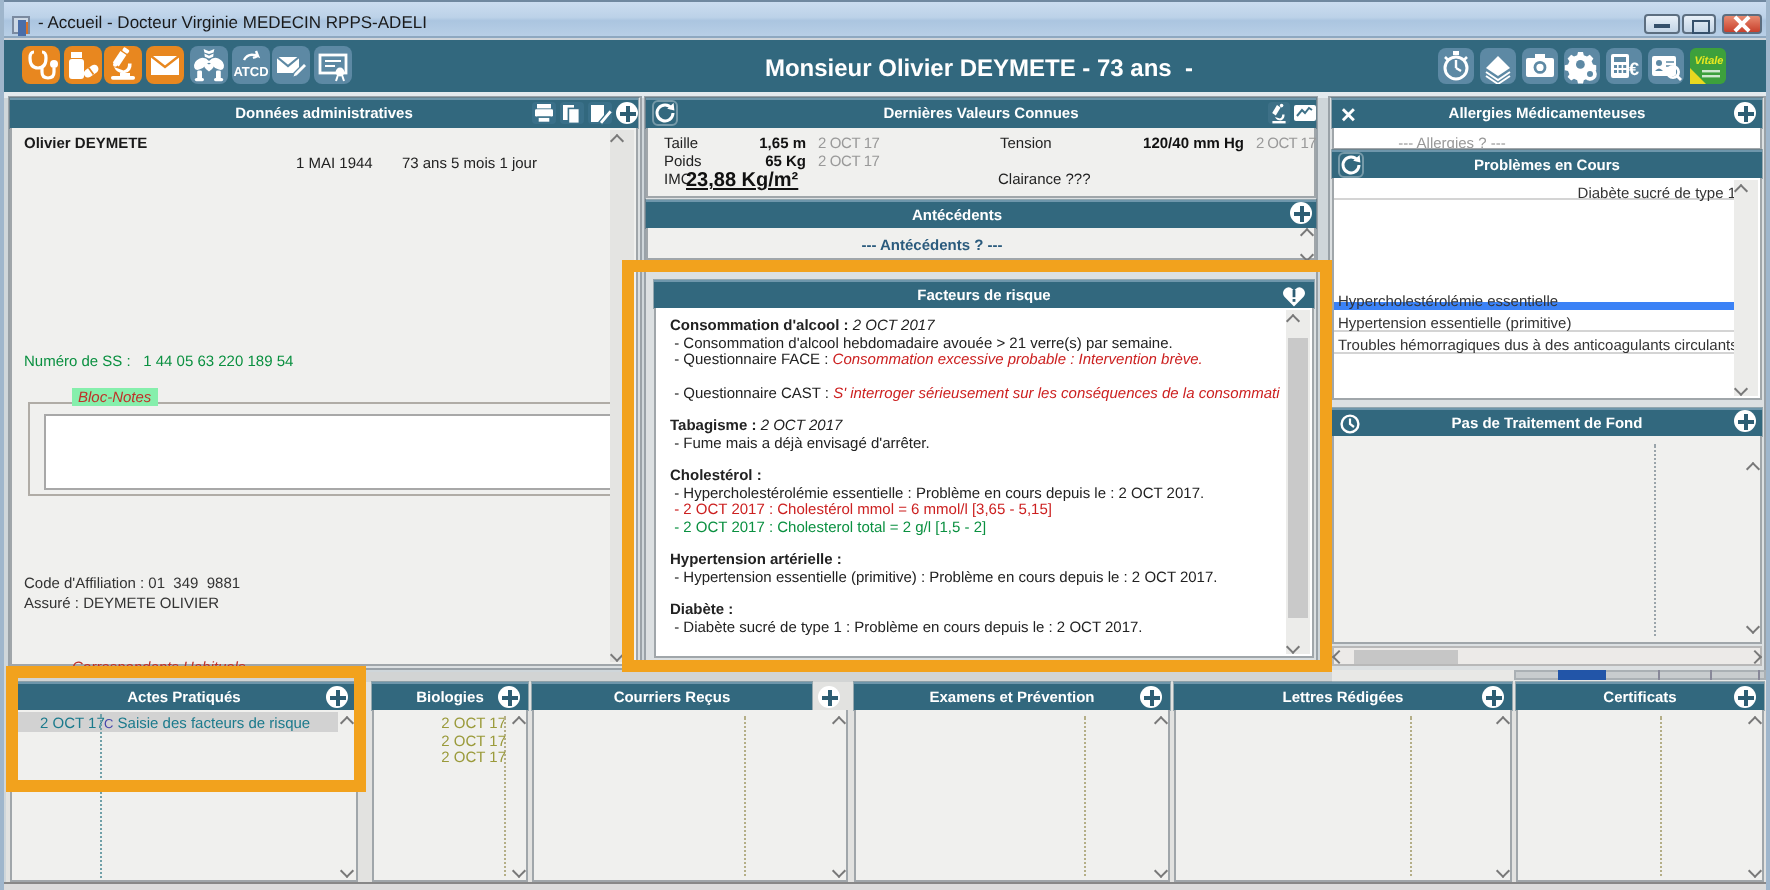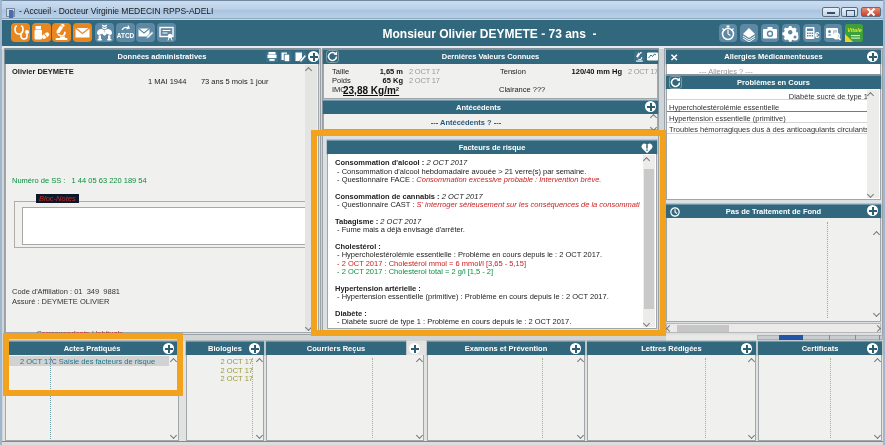--- a/index.html
+++ b/index.html
@@ -221,21 +221,21 @@
       <path d="M33.5 11 l5.2 -6.2 1.6 1.3 -5.2 6.2z" stroke="#3a7089" stroke-width="0.6"></path>
     </g>
   </svg>
 </div>
 <div class="plus" style="left:308px; top:51px;"></div>
 <div class="pbody" style="left:5px; top:64px; width:314px; height:269px;">
   <div class="abs" style="left:6px; top:3px; font-size:7.5px; font-weight:bold; color:#1a1a1a;">Olivier DEYMETE</div>
   <div class="abs" style="left:142px; top:13px; font-size:7.5px; color:#222;">1 MAI 1944&nbsp;&nbsp;&nbsp;&nbsp;&nbsp;&nbsp;&nbsp;73 ans 5 mois 1 jour</div>
   <div class="abs" style="left:6px; top:112px; font-size:7.5px; color:#0a9040;">Numéro de SS :&nbsp;&nbsp;&nbsp;1 44 05 63 220 189 54</div>
   <div class="abs" style="left:8px; top:137px; width:303px; height:47px; border:1px solid #b0aca6;"></div>
-  <div class="abs" style="left:30px; top:130px; font-size:7.5px; font-style:italic; color:#c03028; background:#0f172a; padding:0 3px;">Bloc-Notes</div>
+  <div class="abs" style="left:30px; top:130px; font-size:7.5px; font-style:italic; color:#c03028; background:#86efac; padding:0 3px;">Bloc-Notes</div>
   <div class="abs" style="left:16px; top:143px; width:291px; height:38px; background:#fff; border:1px solid #a8a8a8;">
     <div class="chev u" style="right:0px; top:1px;"></div>
     <div class="chev d" style="right:0px; bottom:1px;"></div>
   </div>
   <div class="abs" style="left:6px; top:209px; font-size:7.5px; color:#333;margin-top:24px;">Assuré : DEYMETE OLIVIER</div>
   <div class="abs" style="left:6px; top:223px; font-size:7.5px; color:#333;">Code d'Affiliation : 01&nbsp; 349&nbsp; 9881</div>
   <div class="abs" style="left:30px; top:265px; font-size:7.5px; font-style:italic; color:#c03028;">Correspondants Habituels</div>
   <div class="abs" style="right:1px; top:1px; width:12px; height:266px; background:#e4e4e2;">
     <div class="chev u" style="left:1px; top:2px;"></div>
     <div class="chev d" style="left:1px; bottom:2px;"></div>
@@ -288,21 +288,20 @@
     <rect x="5.3" y="3" width="1.4" height="3.6" fill="#2d5d73"></rect>
       <rect x="5.3" y="7.5" width="1.4" height="1.4" fill="#2d5d73"></rect>
   </svg>
 </div>
 <div class="pbody" style="left:327px; top:154px; width:330px; height:175px; background:#fff;">
   <div id="fdrtext" class="abs" style="left:7px; top:5px; width:305px; font-size:7.5px; line-height:8.5px; color:#222; white-space:nowrap; overflow:hidden;">
     <div><b>Consommation d'alcool :</b> <i>2 OCT 2017</i></div>
     <div>&nbsp;- Consommation d'alcool hebdomadaire avouée &gt; 21 verre(s) par semaine.</div>
     <div>&nbsp;- Questionnaire FACE : <i style="color:#cc2020;">Consommation excessive probable : Intervention brève.</i></div>
     <div style="height:8px;"></div>
-    <div><b>Consommation de cannabis :</b> <i>2 OCT 2017</i></div>
     <div>&nbsp;- Questionnaire CAST : <i style="color:#cc2020;">S' interroger sérieusement sur les conséquences de la consommation de cannabis.</i></div>
     <div style="height:8px;"></div>
     <div><b>Tabagisme :</b> <i>2 OCT 2017</i></div>
     <div>&nbsp;- Fume mais a déjà envisagé d'arrêter.</div>
     <div style="height:8px;"></div>
     <div><b>Cholestérol :</b></div>
     <div>&nbsp;- Hypercholestérolémie essentielle : Problème en cours depuis le : 2 OCT 2017.</div>
     <div style="color:#cc2020;">&nbsp;- 2 OCT 2017 : Cholestérol mmol = 6 mmol/l [3,65 - 5,15]</div>
     <div style="color:#0a9040;">&nbsp;- 2 OCT 2017 : Cholesterol total = 2 g/l [1,5 - 2]</div>
     <div style="height:8px;"></div>
@@ -329,21 +328,21 @@
 <div class="phead" style="left:666px; top:75px; width:215px; height:14px;"><span class="ht">Problèmes en Cours</span>
   <svg width="13" height="13" style="position:absolute; left:3px; top:0px;" viewBox="0 0 13 13">
     <rect x="0.5" y="0.5" width="12" height="12" rx="2.5" fill="none" stroke="#ffffff55"></rect>
     <path d="M9.8 4.2 A 4 4 0 1 0 10.5 6.5" fill="none" stroke="#fff" stroke-width="1.5"></path>
     <path d="M10.8 1.5 L11.2 5.2 L7.6 4.4 Z" fill="#fff"></path>
   </svg>
 </div>
 <div class="pbody" style="left:666px; top:89px; width:215px; height:111px; background:#fff;">
   <div class="abs" style="left:0; top:0; width:201px; font-size:7.5px; color:#333; white-space:nowrap;">
     <div style="padding:2.5px 0 0 2px; height:11.3px; border-bottom:1px solid #d4d4d4;text-align:right;">Diabète sucré de type 1</div>
-    <div style="padding:2.5px 0 0 2px; height:11.3px; border-bottom:1px solid #3b82f6;">Hypercholestérolémie essentielle</div>
+    <div style="padding:2.5px 0 0 2px; height:11.3px; border-bottom:4px solid #3b82f6;margin-top:43px;">Hypercholestérolémie essentielle</div>
     <div style="padding:2.5px 0 0 2px; height:11.3px; border-bottom:1px solid #d4d4d4;">Hypertension essentielle (primitive)</div>
     <div style="padding:2.5px 0 0 2px; height:11.3px; border-bottom:1px solid #d4d4d4;">Troubles hémorragiques dus à des anticoagulants circulants</div>
   </div>
   <div class="abs" style="right:1px; top:1px; width:12px; height:108px; background:#ececea;">
     <div class="chev u" style="left:1px; top:2px;"></div>
     <div class="chev d" style="left:1px; bottom:2px;"></div>
   </div>
 </div>
 <div class="phead" style="left:666px; top:204px; width:215px; height:14px;"><span class="ht">Pas de Traitement de Fond</span>
   <svg width="12" height="12" style="position:absolute; left:3px; top:1px;" viewBox="0 0 12 12">

